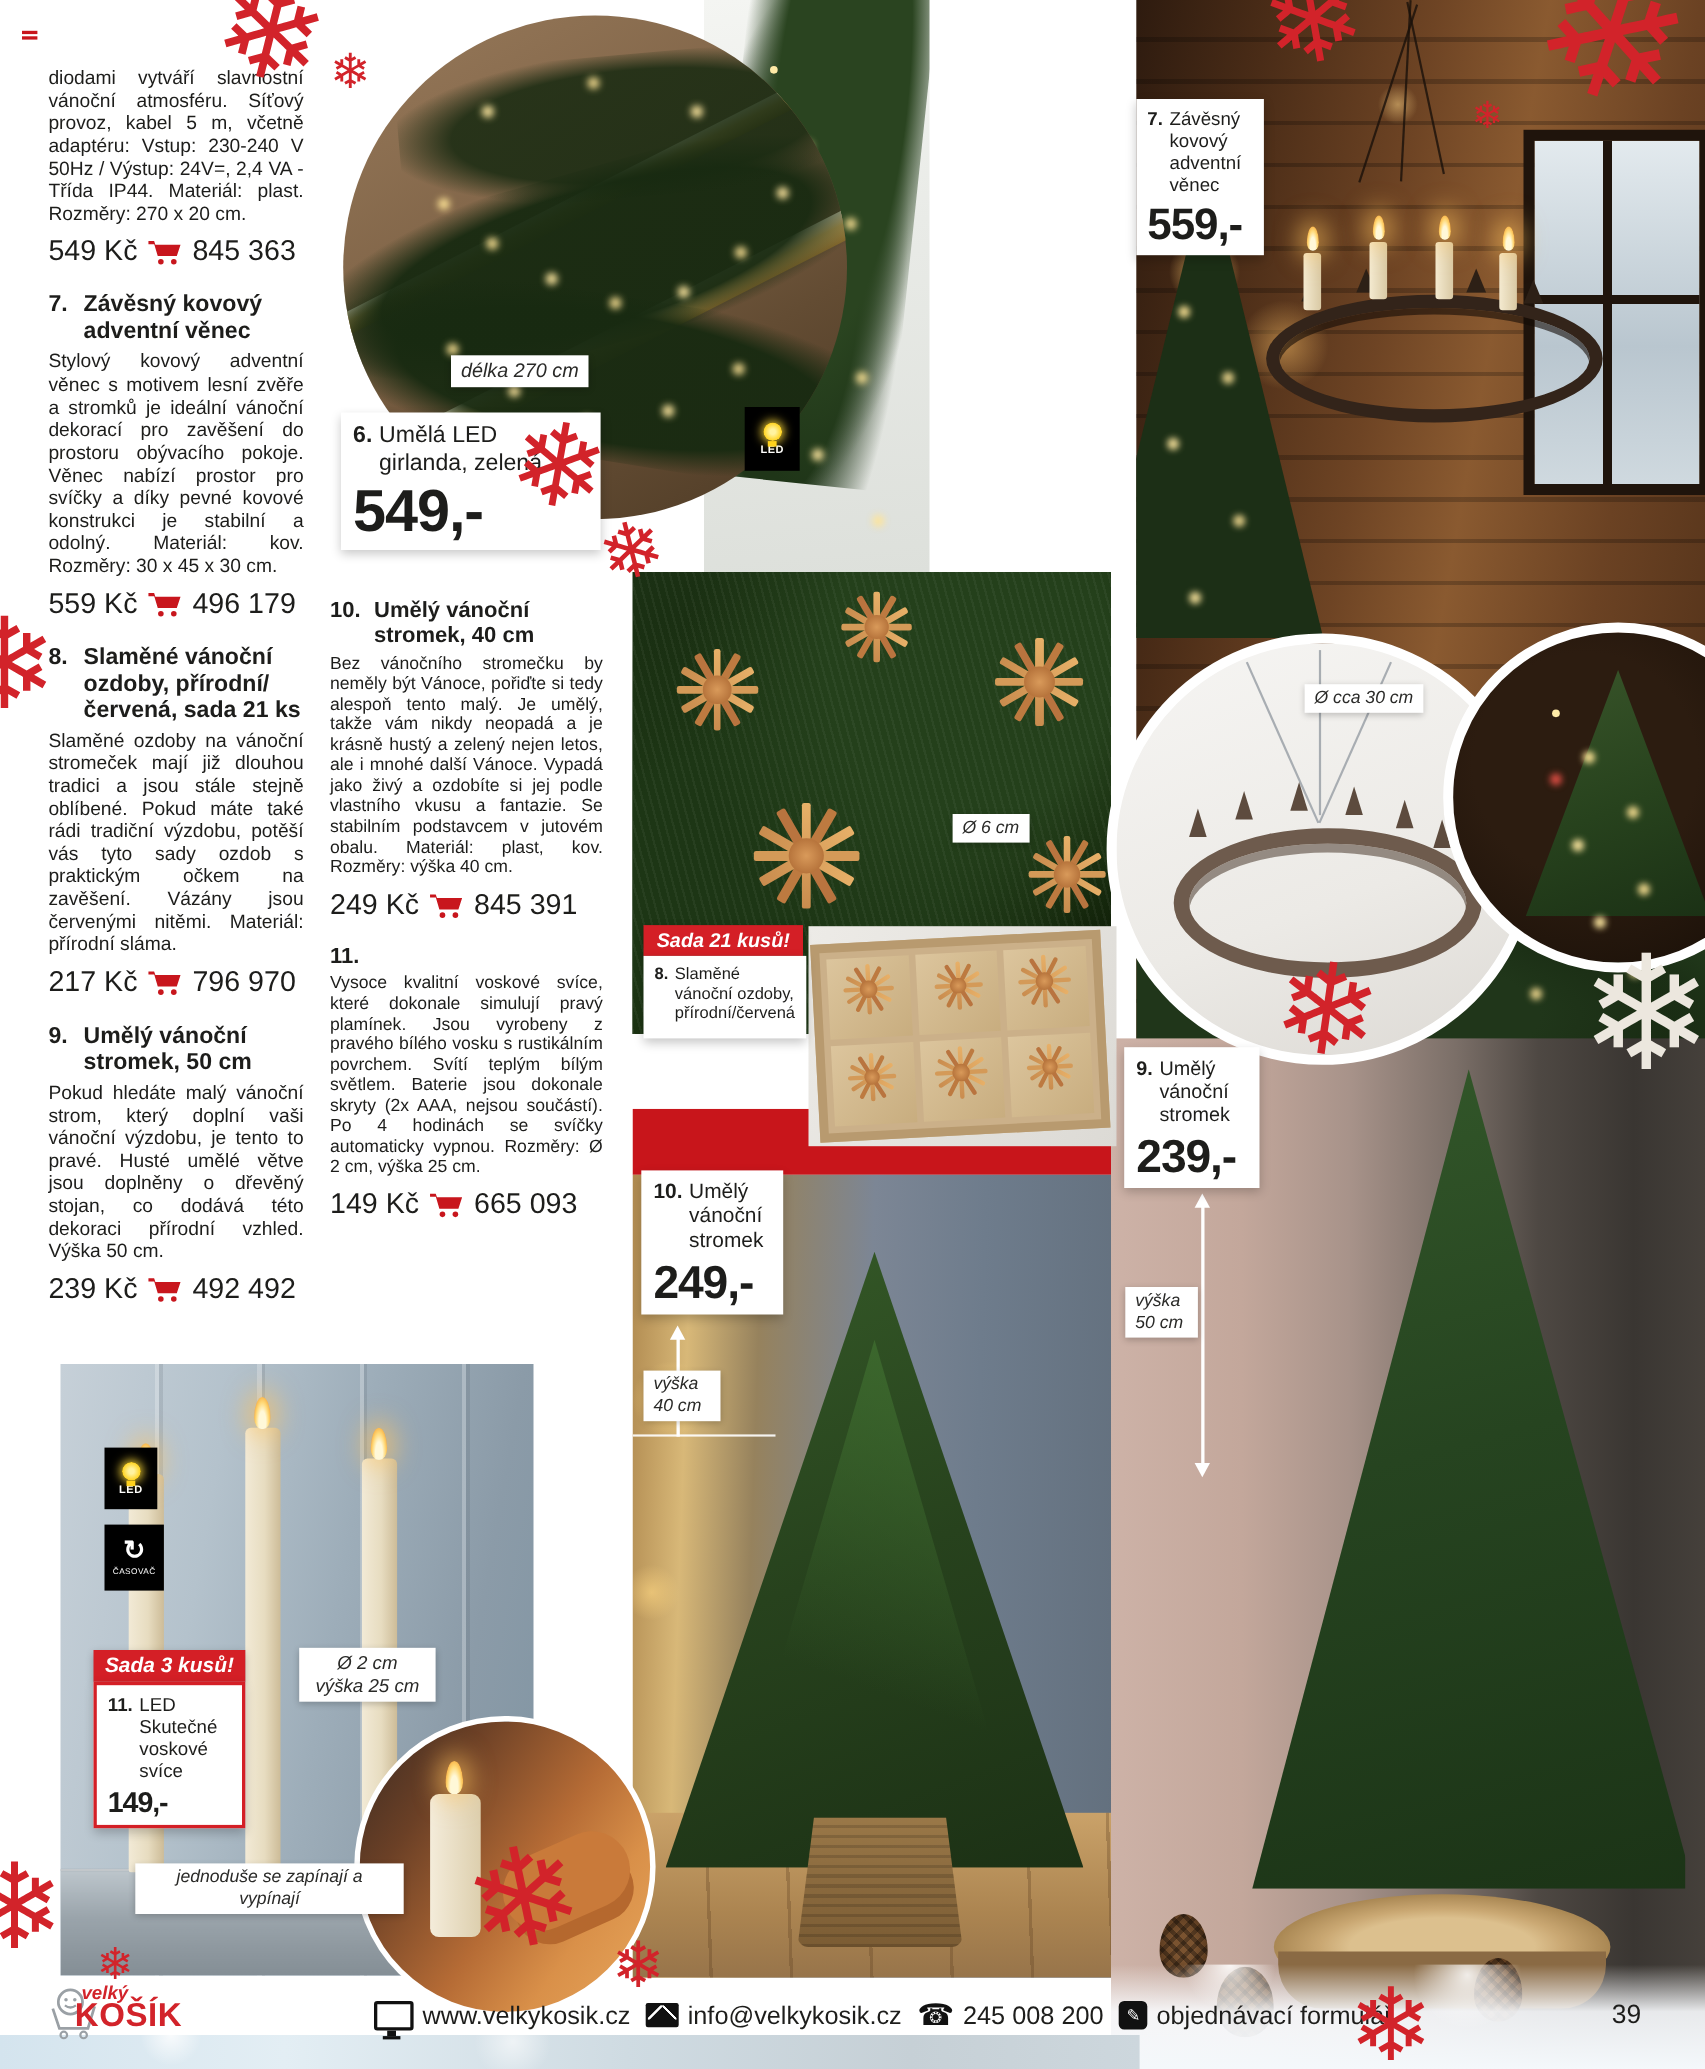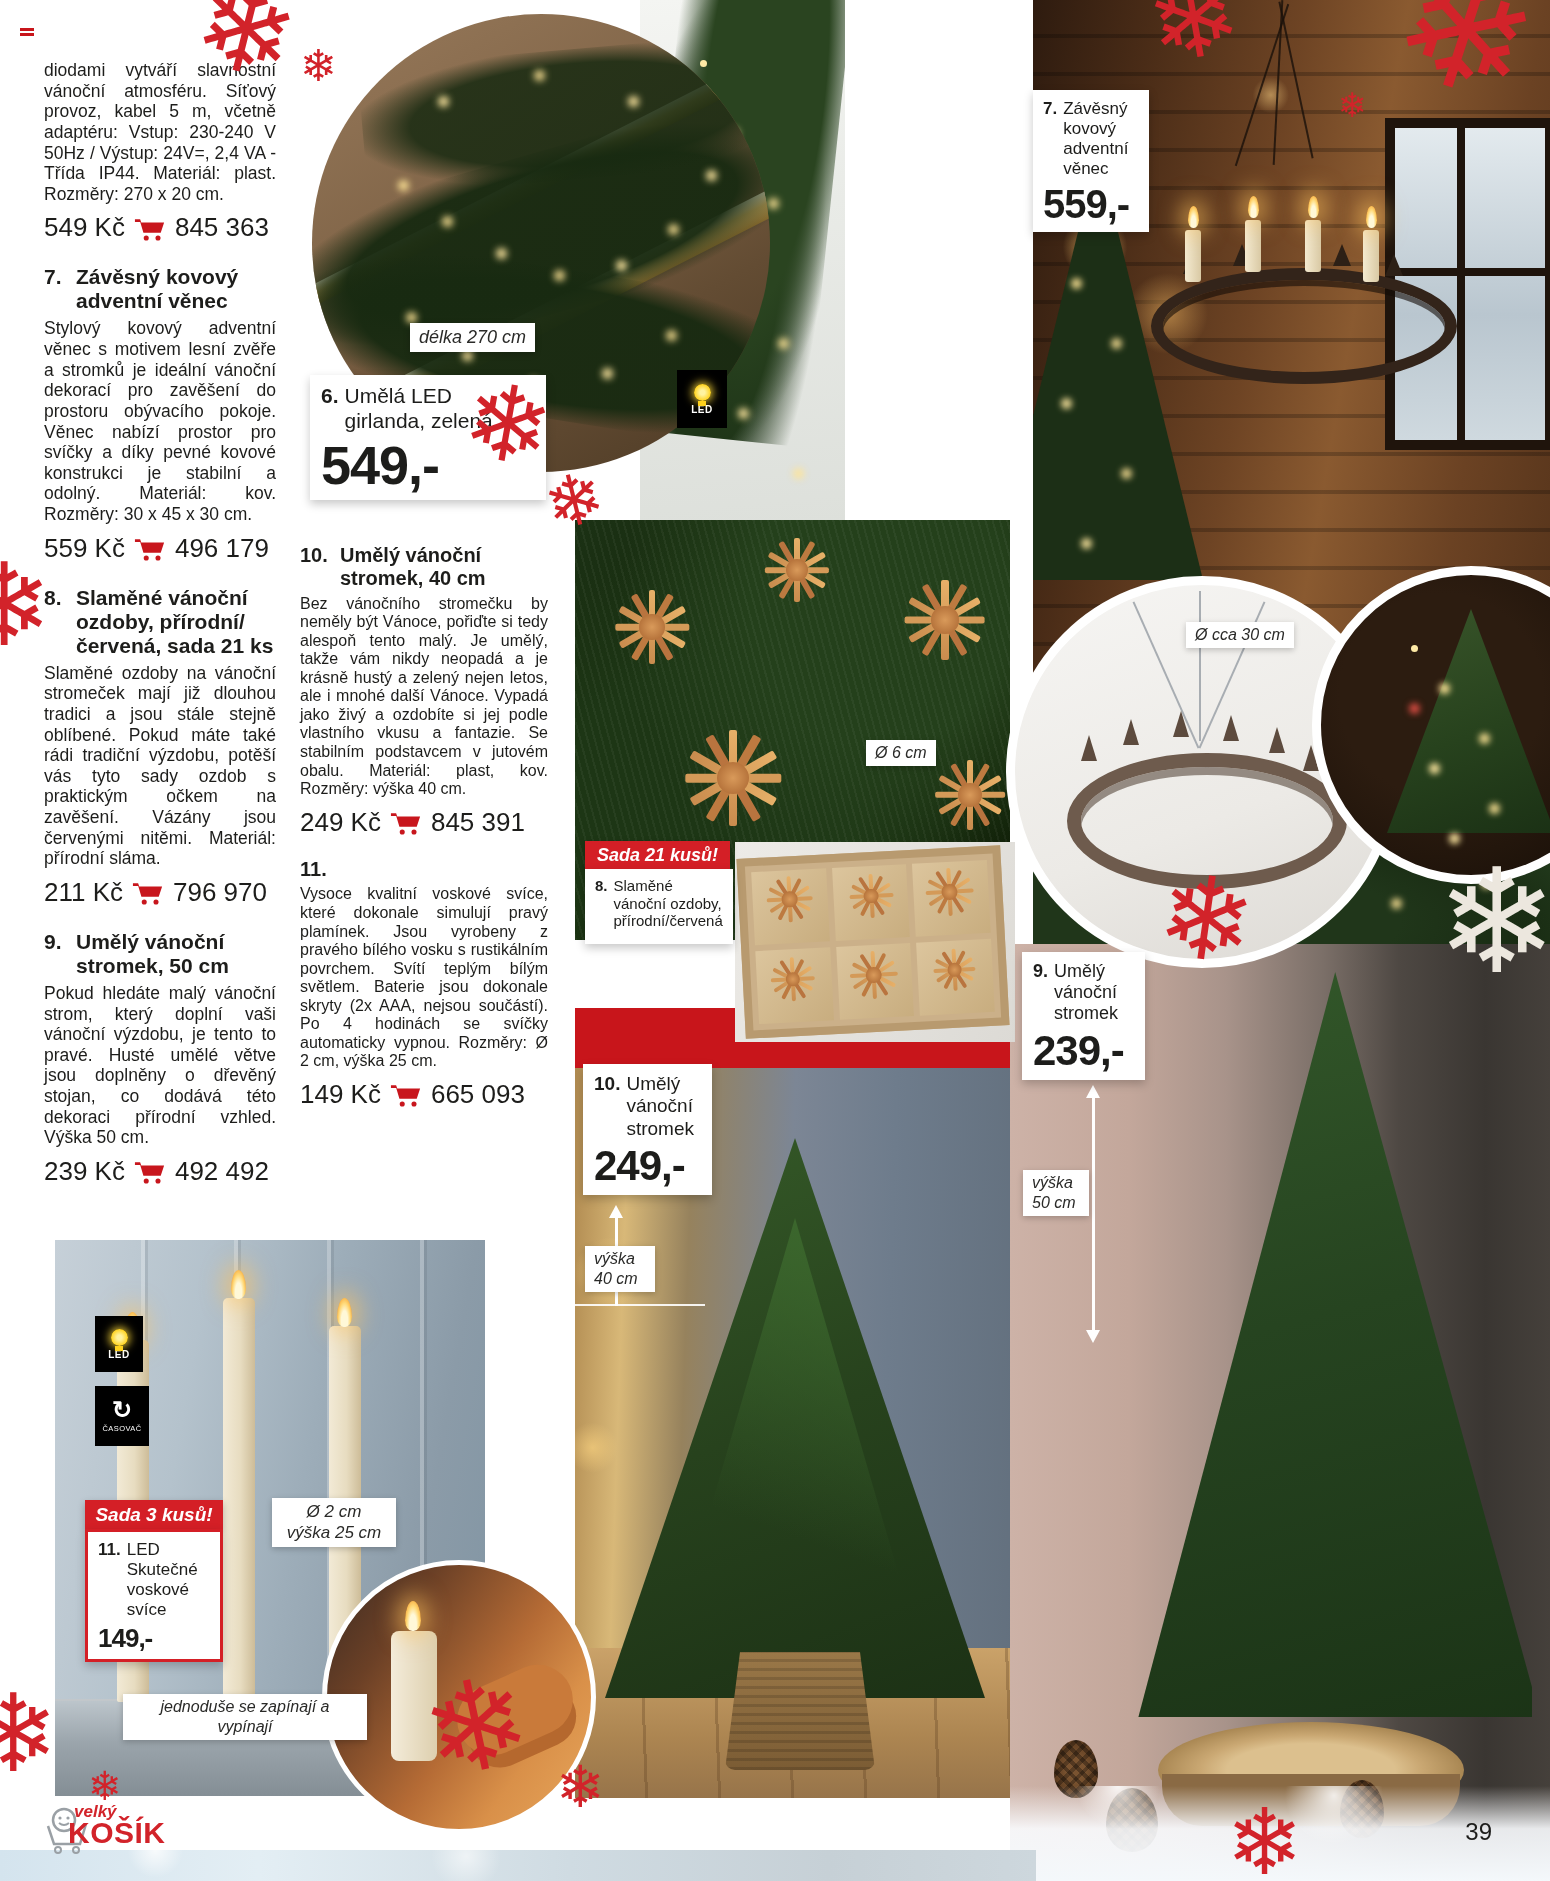--- a/index.html
+++ b/index.html
@@ -443,21 +443,21 @@
         </svg>
       <span>496 179</span>
     </div>
 
     <div class="h-prod">
       <span class="h-num">8.</span>
       <span>Slaměné vánoční ozdoby, přírodní/ červená, sada 21 ks</span>
     </div>
     <p class="jbody">Slaměné ozdoby na vánoční stromeček mají již dlouhou tradici a jsou stále stejně oblíbené. Pokud máte také rádi tradiční výzdobu, potěší vás tyto sady ozdob s praktickým očkem na zavěšení. Vázány jsou červenými nitěmi. Materiál: přírodní sláma.</p>
     <div class="price-row">
-      <span>211 Kč</span>
+      <span>217 Kč</span>
       <svg class="cart-svg" width="32" height="25" viewBox="0 0 34 26">
           <path d="M1 2h5.5l1.2 3.5H32l-3.6 11H10L6.6 5H1z" fill="#c8161d"></path>
           <circle cx="13" cy="22" r="2.7" fill="#c8161d"></circle>
           <circle cx="25.5" cy="22" r="2.7" fill="#c8161d"></circle>
         </svg>
       <span>796 970</span>
     </div>
 
     <div class="h-prod">
       <span class="h-num">9.</span>
@@ -613,16 +613,34 @@
         <circle cx="24" cy="14" r="1.6" fill="#9aa0a5"></circle>
       <path d="M15 19q5 4 10 0" fill="none" stroke="#9aa0a5" stroke-width="2"></path>
       <path d="M4 22 L10 40 L36 40 L42 20" fill="none" stroke="#9aa0a5" stroke-width="2.5"></path>
       <circle cx="14" cy="46" r="3" fill="none" stroke="#9aa0a5" stroke-width="2"></circle>
       <circle cx="32" cy="46" r="3" fill="none" stroke="#9aa0a5" stroke-width="2"></circle>
     </svg>
     <span class="small">velký</span>
     <span class="big">KOŠÍK</span>
   </div>
 
+  <div class="footer-row">
+    <div class="f-item">
+      <span class="ic-mon"></span>
+      <span>www.velkykosik.cz</span>
+    </div>
+    <div class="f-item">
+      <span class="ic-mail"></span>
+      <span>info@velkykosik.cz</span>
+    </div>
+    <div class="f-item">
+      <span class="ic-phone">☎</span>
+      <span>245 008 200</span>
+    </div>
+    <div class="f-item">
+      <span class="ic-pen">✎</span>
+      <span>objednávací formulář</span>
+    </div>
+  </div>
 
   <div class="page-num">39</div>
 
 </div>
 
 </body></html>

